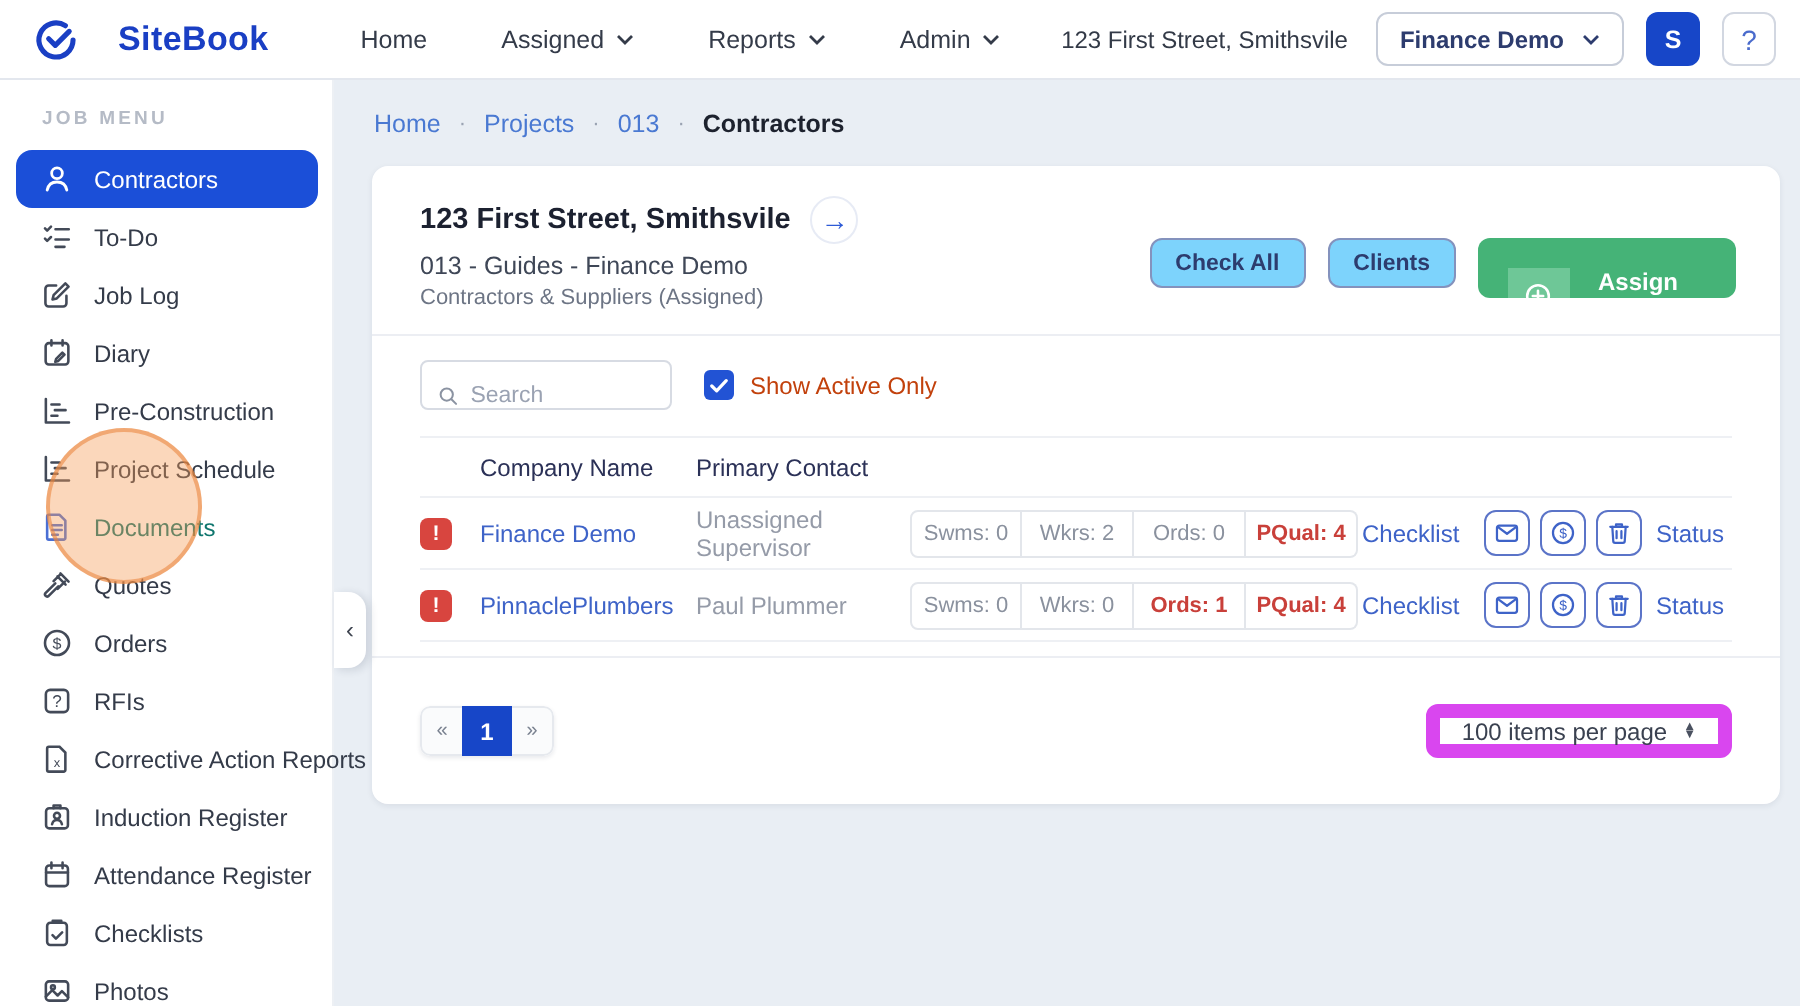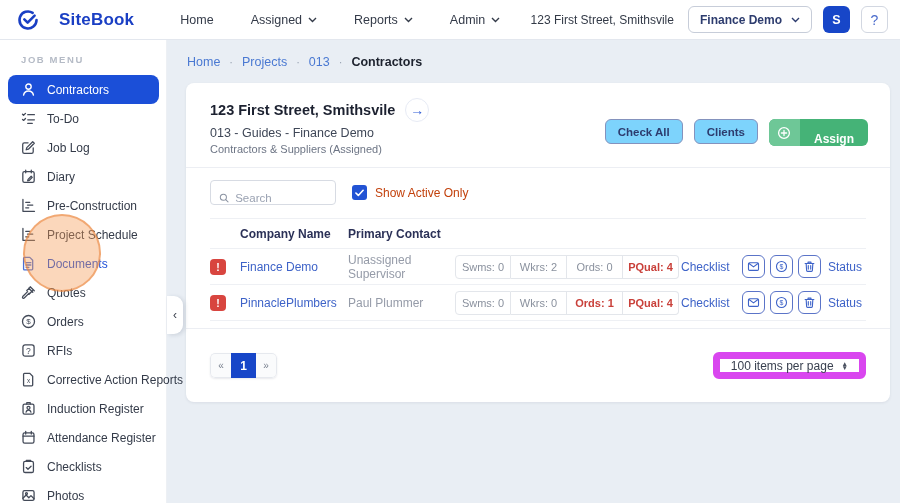--- a/index.html
+++ b/index.html
@@ -21,21 +21,21 @@
   .help-btn { width:27px; height:27px; border-radius:6px; border:1px solid #d2d7e1; background:#fff; color:#4a6bcc; font-size:14px; display:flex; align-items:center; justify-content:center; cursor:pointer; }
 
   
   .app { display:flex; height:463px; }
   .sidebar { width:167px; background:#fff; position:relative; padding-top:10px; box-shadow:inset -1px 0 0 #edf0f4; flex:none; }
   .menu-label { font-size:9.5px; font-weight:bold; letter-spacing:1.6px; color:#b5bbc6; padding:4px 0 10px 21px; }
   .side-item { height:29px; display:flex; align-items:center; gap:11px; padding-left:21px; font-size:12px; color:#343b49; cursor:pointer; white-space:nowrap; }
   .side-item .sicon { width:15px; height:15px; color:#434a58; flex:none; display:flex; align-items:center; justify-content:center; }
   .side-item.active { background:#1b4fd8; color:#fff; margin:0 8px 0 8px; border-radius:8px; padding-left:13px; }
   .side-item.active .sicon { color:#fff; }
-  .side-item.hovered { color:#1d4ed8; }
+  .side-item.hovered { color:#0f766e; }
   .side-item.hovered .sicon { color:#4a6fd4; }
   .highlight-circle { position:absolute; left:23px; top:174px; width:78px; height:78px; border-radius:50%; background:rgba(245,155,85,.40); border:2px solid rgba(234,130,56,.55); z-index:30; pointer-events:none; }
   .collapse-handle { position:absolute; right:-16px; top:256px; width:16px; height:38px; background:#fff; border-radius:0 9px 9px 0; box-shadow:2px 1px 4px rgba(30,40,70,.14); display:flex; align-items:center; justify-content:center; font-size:12px; color:#3c424e; cursor:pointer; z-index:25; }
 
   .main { flex:1; padding:13px 10px 0 19px; min-width:0; }
 
   
   .breadcrumb { display:flex; align-items:center; gap:9px; font-size:12.5px; margin:2px 0 14px 1px; }
   .crumb { color:#4a79d2; cursor:pointer; }
   .crumb-sep { color:#9aa3b2; font-size:11px; }
@@ -44,36 +44,36 @@
   
   .card { background:#fff; border-radius:8px; box-shadow:0 1px 3px rgba(25,35,65,.08); width:704px; height:319px; display:flex; flex-direction:column; }
   .card-header { display:flex; padding:15px 22px 12px 24px; }
   .title-line { display:flex; align-items:center; gap:10px; }
   .card-title { font-size:14.5px; font-weight:bold; color:#1c2130; }
   .title-arrow { width:24px; height:24px; border-radius:50%; border:1px solid #e7ebf5; color:#2e5bd6; font-size:14px; display:flex; align-items:center; justify-content:center; cursor:pointer; }
   .card-subtitle { font-size:12.5px; color:#3f4757; margin-top:4px; }
   .card-subtext { font-size:11px; color:#6d7585; margin-top:3px; }
   .header-actions { margin-left:auto; display:flex; align-items:flex-start; gap:11px; margin-top:21px; }
   .btn-outline { height:25px; border:1px solid #8492bd; border-radius:6px; background:#7dd3fc; color:#2d3c6e; font-size:11.5px; font-weight:bold; padding:0 12px; cursor:pointer; font-family:inherit; }
-  .btn-assign { height:27px; border:none; border-radius:6px; background:#45b377; color:#fff; display:flex; align-items:flex-end; padding:0; overflow:hidden; cursor:pointer; font-family:inherit; }
+  .btn-assign { height:27px; border:none; border-radius:6px; background:#45b377; color:#fff; display:flex; align-items:flex-start; padding:15px; overflow:hidden; cursor:pointer; font-family:inherit; }
   .btn-assign .plus-seg { width:31px; height:27px; background:#6ec797; display:flex; align-items:center; justify-content:center; }
   .btn-assign .assign-label { font-size:12px; font-weight:bold; padding:0 14px; }
   .hdivider { height:1px; background:#eceef3; flex:none; }
 
   
   .toolbar { display:flex; align-items:center; padding:12px 24px 13px 24px; }
   .search-box { width:126px; height:25px; border:1px solid #d7dbe3; border-radius:4px; display:flex; align-items:flex-end; gap:6px; padding:0 8px; color:#9aa2b2; }
   .search-box input { border:none; outline:none; width:100%; font-size:11.5px; font-family:inherit; color:#3a4150; }
   .search-box input::placeholder { color:#9aa2b2; }
   .checkbox { width:15px; height:15px; border-radius:3px; background:#2253d4; color:#fff; font-size:10.5px; display:flex; align-items:center; justify-content:center; margin-left:16px; cursor:pointer; }
   .filter-label { font-size:12px; color:#c2410c; margin-left:8px; }
 
   
   .tgrid { display:grid; grid-template-columns:30px 108px 107px 226px 61px 86px auto; align-items:center; margin:0 24px; }
-  .thead { height:31px; border-top:1px solid #eef0f4; border-bottom:1px solid #eef0f4; font-size:12px; font-weight:bold; color:#2b3157; }
+  .thead { height:31px; border-top:1px solid #eef0f4; border-bottom:1px solid #eef0f4; font-size:12px; font-weight:normal; color:#2b3157; }
   .trow { height:36px; border-bottom:1px solid #eef0f4; }
   .alert-badge { width:16px; height:16px; border-radius:4px; background:#d8453f; color:#fff; font-size:10.5px; font-weight:bold; display:flex; align-items:center; justify-content:center; }
   .link { color:#3e63c8; font-size:12px; cursor:pointer; }
   .contact { color:#959ba8; font-size:12px; }
   .chips { display:flex; }
   .chip { width:56px; height:24px; border:1px solid #e3e6eb; border-left:none; background:#fff; font-size:11px; color:#8a919e; display:flex; align-items:center; justify-content:center; }
   .chip:first-child { border-left:1px solid #e3e6eb; border-radius:4px 0 0 4px; }
   .chip:last-child { border-radius:0 4px 4px 0; }
   .chip.alert { color:#c9403a; font-weight:bold; }
   .row-icons { display:flex; gap:5px; }

